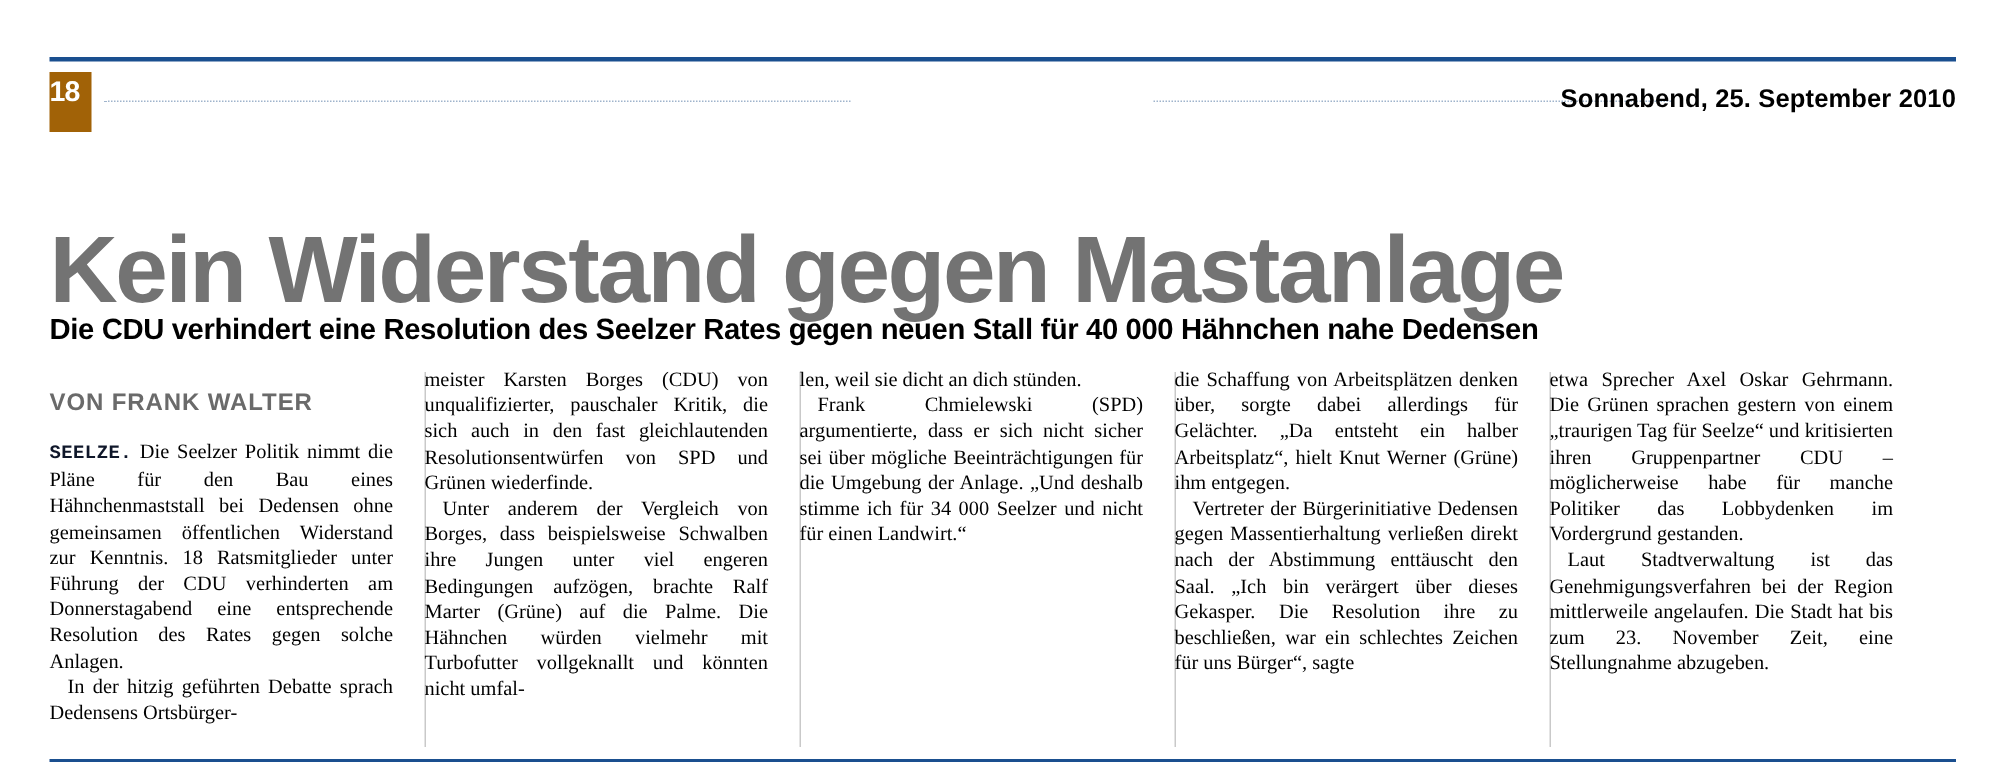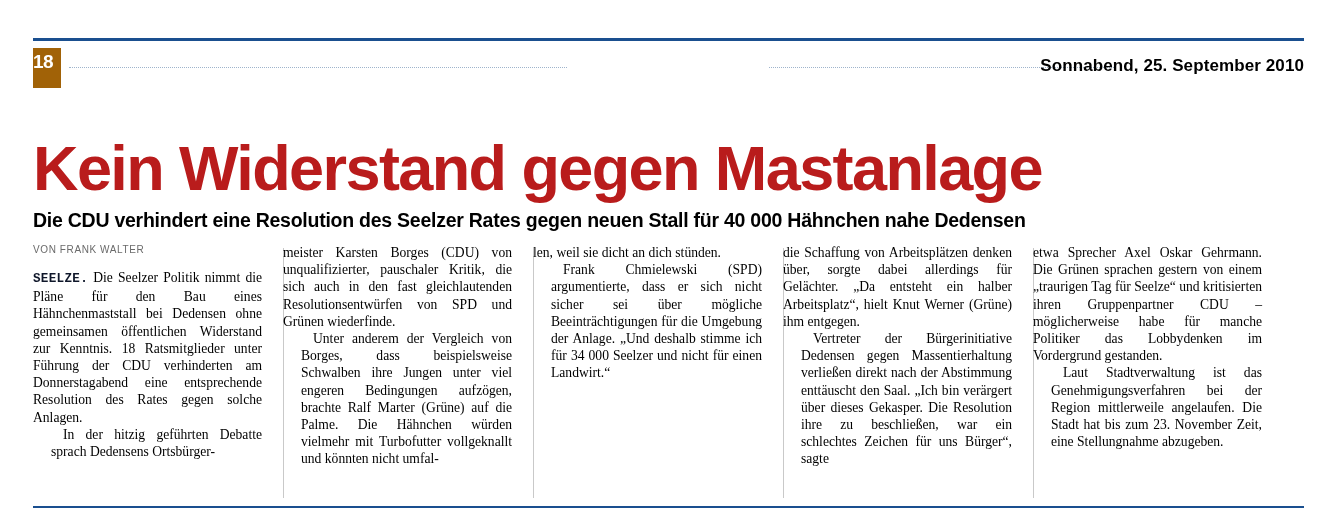--- a/index.html
+++ b/index.html
@@ -87,28 +87,28 @@
     font-weight: bold;
     letter-spacing: 0.1px;
     color: #000000;
     text-align: right;
   }
 
   
   .headline {
     position: absolute;
     left: 33px;
-    top: 92px;
+    top: 104px;
     width: 1271px;
     font-family: "Liberation Sans", sans-serif;
     font-weight: bold;
     font-size: 63px;
     line-height: 68px;
     letter-spacing: -1.6px;
-    color: #b91c1c;
+    color: #737373;
     white-space: nowrap;
   }
   .subhead {
     position: absolute;
     left: 33px;
     top: 192px;
     width: 1271px;
     font-family: "Liberation Sans", sans-serif;
     font-weight: bold;
     font-size: 19.5px;
@@ -137,29 +137,28 @@
     font-family: "Liberation Serif", serif;
     font-size: 13.6px;
     line-height: 17.2px;
     text-align: justify;
     text-justify: inter-word;
     hyphens: auto;
     -webkit-hyphens: auto;
   }
   .col p + p {
     text-indent: 12px;
-    margin-left: 18px;
   }
   .byline {
     font-family: "Liberation Sans", sans-serif;
-    font-weight: normal;
-    font-size: 10px;
+    font-weight: bold;
+    font-size: 16px;
     letter-spacing: 0.6px;
     color: #6a6a6a;
-    margin: 0 0 14px 0;
+    margin: 16px 0 14px 0;
     text-transform: uppercase;
   }
   .dateline {
     font-family: Liberation Mono, monospace;
     font-weight: bold;
     font-size: 12.6px;
     letter-spacing: 0.3px;
     color: #0f172a;
   }
 

